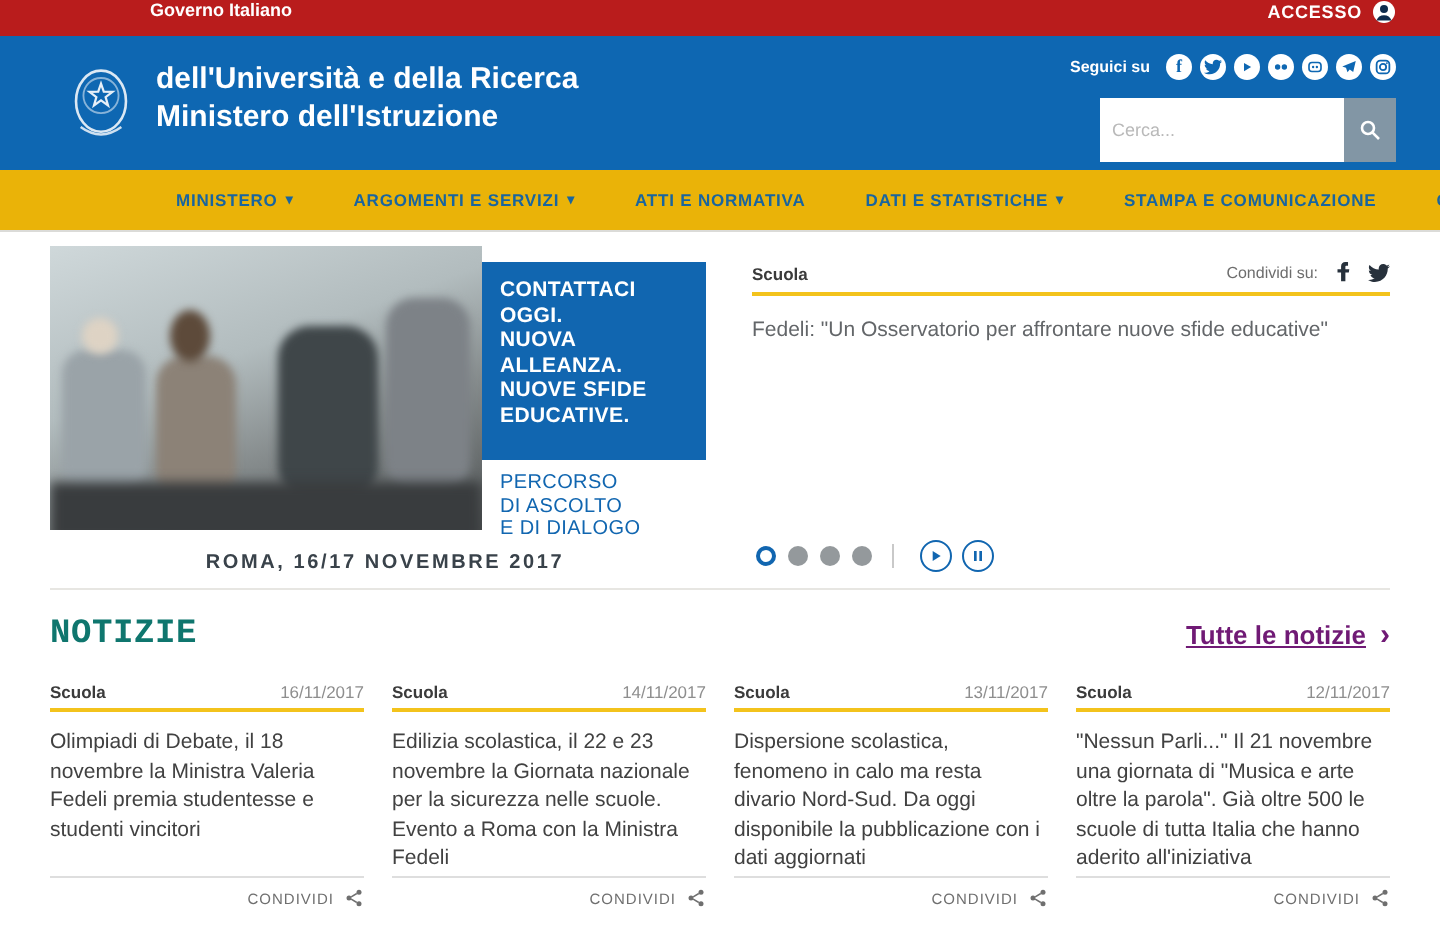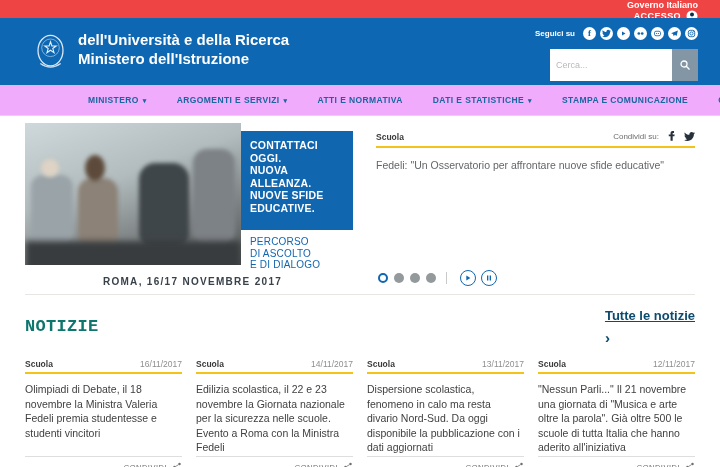--- a/index.html
+++ b/index.html
@@ -1,21 +1,21 @@
 <!DOCTYPE html>
 <html><head>
 <meta charset="utf-8">
 <style>
   html,body{margin:0;padding:0;background:#fff;}
   .page{width:720px;height:467px;overflow:hidden;position:relative;background:#fff;
         font-family:"Liberation Sans",sans-serif;-webkit-font-smoothing:antialiased;}
 
   
-  .topbar{height:18px;background:#ef4444;display:flex;align-items:flex-end;
-          justify-content:space-between;padding:0 22px 0 75px;flex-direction:column;}
+  .topbar{height:18px;background:#b91c1c;display:flex;align-items:flex-start;
+          justify-content:space-between;padding:0 22px 0 75px;}
   .gov-label{color:#fff;font-size:9px;font-weight:bold;}
   .access{display:flex;align-items:center;gap:5px;color:#fff;font-size:9px;
           font-weight:bold;letter-spacing:.4px;cursor:pointer;}
   .access svg{width:12px;height:12px;display:block;}
 
   
   .header{height:67px;background:#0e67b2;position:relative;}
   .emblem{position:absolute;left:32px;top:10px;width:37px;height:47px;}
   .brand{position:absolute;left:78px;top:12px;color:#fff;font-size:15px;
          font-weight:bold;line-height:19px;cursor:pointer;}
@@ -27,21 +27,21 @@
   .sicon svg{width:9px;height:9px;display:block;}
   .sicon .fb-f{font-size:9px;font-weight:bold;line-height:1;font-family:"Liberation Serif",serif;}
   .search-row{margin-top:9px;display:flex;height:32px;width:148px;margin-left:auto;}
   .search-input{flex:1;border:0;outline:none;padding:0 6px;font-size:9px;color:#444;min-width:0;}
   .search-input::placeholder{color:#b9b9b9;}
   .search-btn{width:26px;background:#8296a5;border:0;display:flex;align-items:center;
               justify-content:center;cursor:pointer;}
   .search-btn svg{width:12px;height:12px;}
 
   
-  .nav{height:30px;background:#f0abfc;border-bottom:1px solid #dbdbd8;
+  .nav{height:30px;background:#eab308;border-bottom:1px solid #dbdbd8;
        display:flex;align-items:center;padding-left:88px;}
   .nav-item{color:#19659f;font-size:8.5px;font-weight:bold;letter-spacing:.4px;
             margin-right:30px;display:flex;align-items:center;gap:4px;cursor:pointer;white-space:nowrap;}
   .caret{font-size:7px;line-height:1;}
 
   
   .hero{margin:6px 25px 0;display:flex;height:172px;position:relative;
         border-bottom:1px solid #e7e6e2;}
   .slide{width:335px;position:relative;flex-shrink:0;cursor:pointer;}
   .photo{position:absolute;left:0;top:1px;width:216px;height:142px;overflow:hidden;
@@ -78,22 +78,22 @@
   .dot.active{background:#fff;border:2px solid #1166b0;}
   .ctrl-div{width:1px;height:12px;background:#c9c9c9;margin:0 8px 0 4px;}
   .pp{width:16px;height:16px;border-radius:50%;border:1.5px solid #1166b0;display:flex;
       align-items:center;justify-content:center;margin-left:5px;cursor:pointer;box-sizing:border-box;}
   .pp svg{width:8px;height:8px;display:block;}
 
   
   .news{margin:13px 25px 0;}
   .news-head{display:flex;justify-content:space-between;align-items:center;}
   .news-title{font-size:17px;font-weight:bold;color:#0f766e;letter-spacing:.3px;font-family:Liberation Mono, monospace;}
-  .see-all{display:flex;align-items:flex-start;gap:7px;color:#0c4a6e;font-size:13px;
-           font-weight:bold;cursor:pointer;flex-direction:column;}
+  .see-all{display:flex;align-items:flex-start;gap:7px;color:#701a75;font-size:13px;
+           font-weight:bold;cursor:pointer;}
   .see-all .lbl{text-decoration:underline;}
   .chev{font-size:15px;line-height:1;}
   .cards{display:grid;grid-template-columns:repeat(4,1fr);gap:14px;margin-top:14px;}
   .card{display:flex;flex-direction:column;min-height:113px;}
   .card-meta{display:flex;justify-content:space-between;font-size:8.5px;align-items:baseline;}
   .card-cat{font-weight:bold;color:#3b3b3b;}
   .card-date{color:#8e8e8e;}
   .card .yline{margin-top:3px;}
   .card-text{margin-top:8px;font-size:10.5px;line-height:14.5px;color:#414141;
              padding-right:2px;cursor:pointer;}

